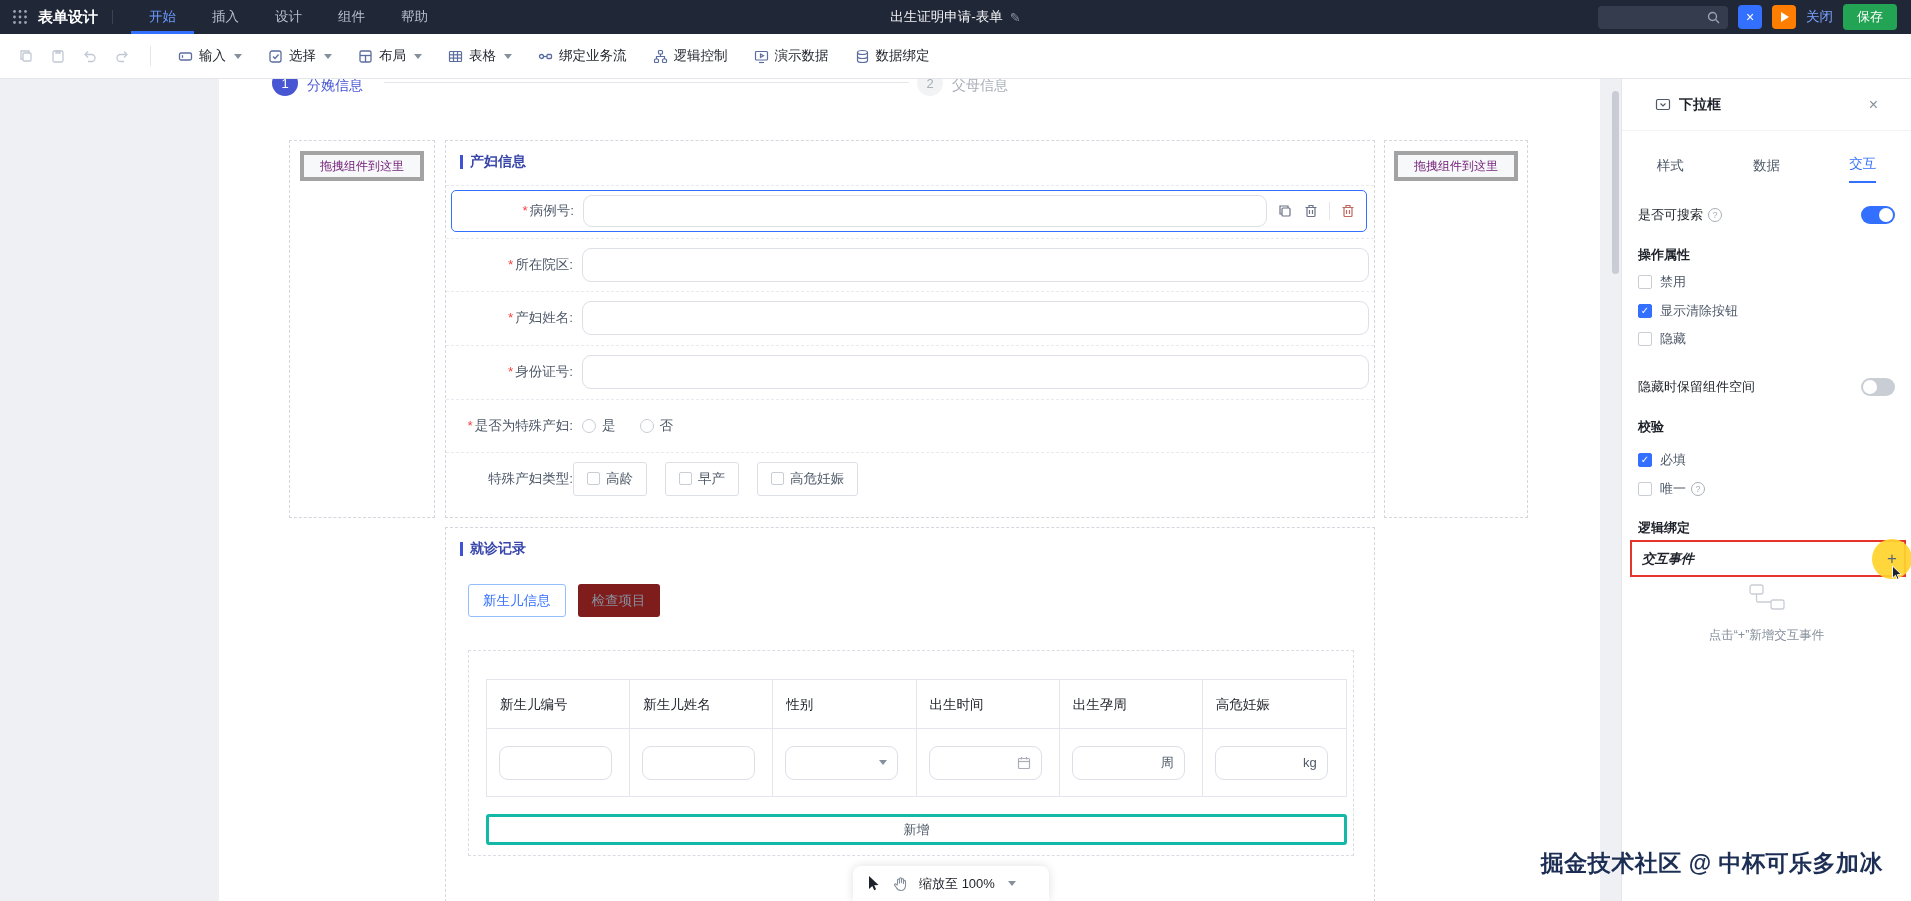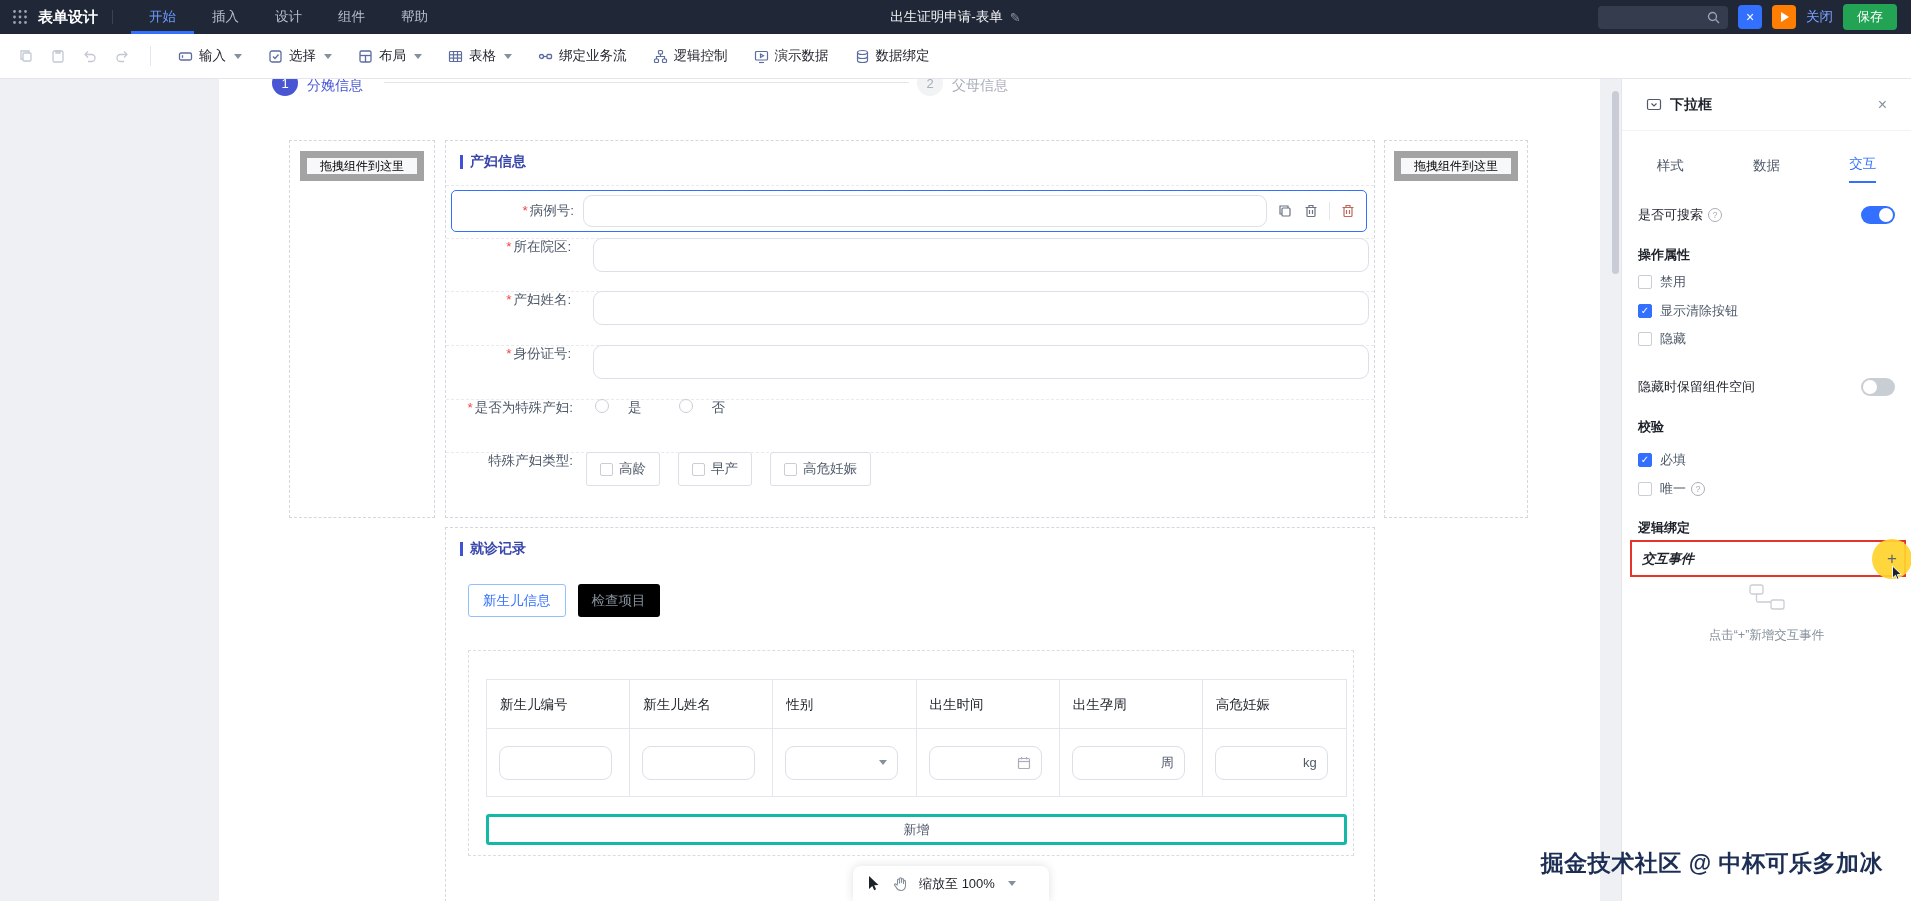--- a/index.html
+++ b/index.html
@@ -66,30 +66,30 @@
   .step-circle.c2 { left:698px; top:-9px; background:#f2f3f5; color:#a9aeb8; }
   .step-label { position:absolute; top:-4px; font-size:14px; line-height:20px; }
   .step-label.l1 { left:88px; color:#4956d4; }
   .step-label.l2 { left:733px; color:#a9aeb8; }
   .step-line { position:absolute; left:165px; top:3px; width:525px; height:1px; background:#e5e6eb; }
 
   
   .dropzone { position:absolute; top:61px; height:378px; border:1px dashed #d4d7de; }
   .dz-left { left:70px; width:146px; }
   .dz-right { left:1165px; width:144px; }
-  .dz-chip { margin:10px auto 0; width:124px; height:30px; background:#f7f8fa; border:7px solid #a3a3a3;
-    display:flex; align-items:center; justify-content:center; font-size:12px; color:#000000; }
+  .dz-chip { margin:10px auto 0; width:124px; height:30px; background:#f7f8fa; border:4px solid #a3a3a3;
+    display:flex; align-items:center; justify-content:center; font-size:12px; color:#701a75; }
 
   
   .sec1 { position:absolute; left:226px; top:61px; width:930px; height:378px; border:1px dashed #d4d7de; }
   .sec-title { position:absolute; left:14px; top:12px; display:flex; align-items:center; gap:7px;
     font-size:14px; font-weight:700; color:#3947ab; }
   .sec-title .bar { width:3px; height:14px; background:#3f51d7; }
   .dash-h { position:absolute; left:0; width:100%; border-top:1px dashed #e8eaef; }
-  .f-row { position:absolute; left:0; width:923px; height:53px; display:flex; align-items:flex-start;gap:13px; }
+  .f-row { position:absolute; left:0; width:923px; height:53px; display:flex; align-items:center; }
   .f-label { width:127px; text-align:right; font-size:13.5px; color:#4e5969; white-space:nowrap; }
   .req { color:#f53f3f; margin-right:2px; }
   .f-input { margin-left:9px; width:787px; height:34px; background:#fff; border:1px solid #dcdfe6; border-radius:9px; }
   .sel-row { position:absolute; left:5px; top:49px; width:916px; height:42px; border:1.5px solid #3370ff;
     border-radius:5px; display:flex; align-items:center; background:#fff; }
   .sel-row .f-label { width:122px; }
   .sel-input { flex:1; margin:0 10px 0 9px; height:32px; border:1px solid #dcdfe6; border-radius:9px; }
   .row-icons { display:flex; align-items:center; gap:10px; padding-right:10px; }
   .icon-btn { background:none; border:none; display:flex; cursor:pointer; padding:0; }
   .v-div { width:1px; height:18px; background:#e5e6eb; }
@@ -100,21 +100,21 @@
   .cb-box { display:inline-flex; align-items:center; gap:6px; height:34px; padding:0 13px;
     border:1px solid #dcdfe6; border-radius:3px; background:#fff; font-size:13.5px; color:#4e5969; cursor:pointer; }
   .cb-sq { width:13px; height:13px; border:1px solid #c9cdd4; border-radius:2px; background:#fff; }
   .cb-wrap { display:flex; gap:18px; margin-left:0; }
 
   
   .sec2 { position:absolute; left:226px; top:448px; width:930px; height:380px; border:1px dashed #d4d7de; }
   .tabs2 { position:absolute; left:22px; top:56px; display:flex; gap:12px; }
   .tab2 { height:33px; padding:0 14px; display:flex; align-items:center; font-size:13.5px; border-radius:3px; cursor:pointer; }
   .tab2.active { background:#fff; border:1px solid #94bfff; color:#3370ff; }
-  .tab2.idle { background:#000000; color:#86909c; }
+  .tab2.idle { background:#7f1d1d; color:#86909c; }
   .inner-box { position:absolute; left:22px; top:122px; width:886px; height:206px; border:1px dashed #dadde4; }
   .nb-table { position:absolute; left:17px; top:28px; width:861px; border:1px solid #e5e6eb; }
   .t-head, .t-body { display:grid; grid-template-columns:repeat(6,1fr); }
   .th { height:49px; line-height:49px; padding-left:13px; font-size:13.5px; color:#1d2129;
     border-right:1px solid #e5e6eb; border-bottom:1px solid #e5e6eb; }
   .th:last-child { border-right:none; }
   .td { height:67px; display:flex; align-items:center; padding-left:12px; border-right:1px solid #e5e6eb; }
   .td:last-child { border-right:none; }
   .cell-input { width:113px; height:34px; border:1px solid #dcdfe6; border-radius:9px; background:#fff;
     display:flex; align-items:center; justify-content:flex-end; padding:0 10px; gap:4px; }
@@ -128,21 +128,21 @@
     gap:11px; padding:0 13px; z-index:5; }
   .zoom-text { font-size:13px; color:#1d2129; white-space:nowrap; }
 
   
   .scroll-thumb { position:absolute; right:2px; top:12px; width:7px; height:183px; background:#c9ccd4; border-radius:4px; }
 
   
   .panel { position:absolute; top:79px; left:1621px; width:290px; bottom:0; background:#fff;
     border-left:1px solid #e5e6eb; z-index:20; }
   .p-header { position:absolute; top:0; left:0; width:100%; height:52px; display:flex; align-items:center;
-    padding:0 24px; border-bottom:1px solid #f2f3f5; }
+    padding:0 33px; border-bottom:1px solid #f2f3f5; }
   .p-title { font-size:14px; font-weight:700; color:#1d2129; margin-left:8px; flex:1; }
   .p-close { background:none; border:none; color:#86909c; font-size:16px; cursor:pointer; }
   .p-close::before { content:"×"; }
   .p-tabs { position:absolute; top:58px; left:0; width:100%; height:46px; display:flex; }
   .p-tab { flex:1; display:flex; align-items:flex-end; justify-content:center; cursor:pointer; }
   .p-tab span { padding-bottom:8px; font-size:13.5px; color:#4e5969; }
   .p-tab.active span { color:#3370ff; border-bottom:2px solid #3370ff; }
   .p-row { position:absolute; left:0; width:100%; padding:0 16px; display:flex; align-items:center; }
   .p-lbl { font-size:13px; color:#1d2129; }
   .p-lbl.gray { color:#4e5969; }

